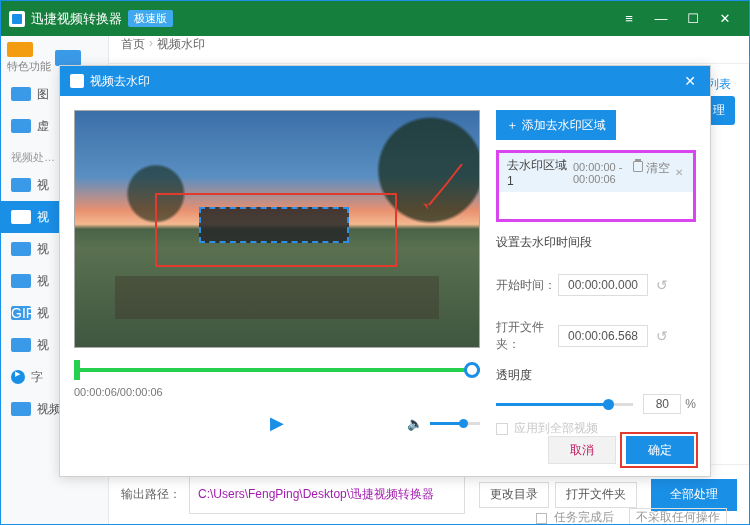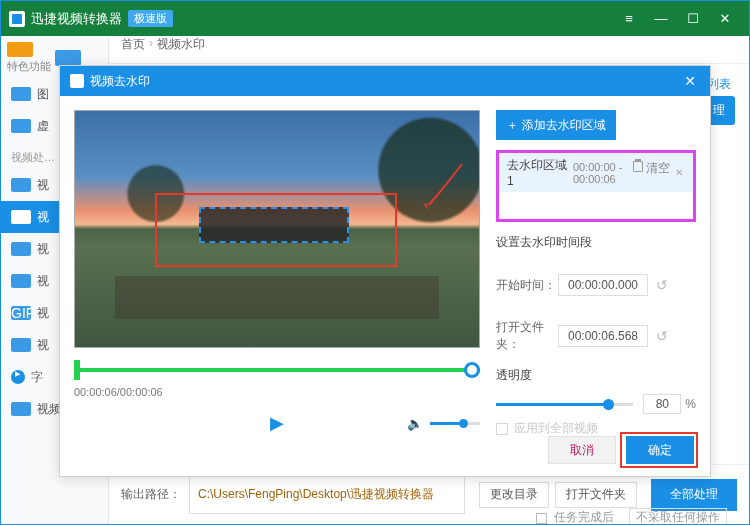--- a/index.html
+++ b/index.html
@@ -24,21 +24,21 @@
 .sb-item .ic{width:20px;height:14px;border-radius:2px;margin-right:6px;display:inline-block}
 .sb-item .ic.blue{background:#3b9ae8}
 .sb-item .ic.gif{background:#3b9ae8;font-size:14px;color:#fff;text-align:center;line-height:14px}
 .sb-item .ic.play{background:#1a8fe6;border-radius:50%;width:14px;height:14px;position:relative}
 .sb-item .ic.play::after{content:"▶";color:#fff;font-size:7px;position:absolute;left:4px;top:0}
 .content{flex:1;position:relative;background:#fff}
 .crumb{height:28px;display:flex;align-items:flex-start;padding:0 12px;color:#666;border-bottom:1px solid #eee}
 .crumb span.sep{margin:0 4px;color:#bbb}
 .topright-btn{position:absolute;right:14px;top:56px;padding:6px 10px;background:#1a8fe6;color:#fff;border-radius:3px;font-size:12px}
 .footer{position:absolute;bottom:0;left:108px;right:0;height:60px;background:#fff;border-top:1px solid #eee;display:flex;align-items:center;padding:0 12px;color:#666}
-.footer .path{flex:1;border:1px solid #ddd;height:32px;padding:18px 8px;display:flex;align-items:center;color:#a16207;margin:0 8px}
+.footer .path{flex:1;border:1px solid #ddd;height:32px;padding:18px 8px;display:flex;align-items:center;color:#a21caf;margin:0 8px}
 .footer .fbtn{height:26px;padding:0 10px;border:1px solid #ddd;display:flex;align-items:center;margin-left:6px;cursor:pointer;color:#555}
 .footer .fbtn.primary{background:#1a8fe6;color:#fff;border-color:#1a8fe6;padding:0 18px;height:32px;margin-left:14px}
 .statusbar{position:absolute;bottom:-2px;right:10px;color:#999;font-size:11px}
 .check{width:11px;height:11px;border:1px solid #bbb;display:inline-block;margin-right:4px;vertical-align:middle}
 
 
 .modal{position:absolute;left:58px;top:64px;width:652px;height:412px;background:#fff;border:1px solid #d0d0d0;box-shadow:0 2px 12px rgba(0,0,0,0.15)}
 .modal-hd{height:30px;background:#1a8fe6;display:flex;align-items:center;padding:6px 10px;color:#fff}
 .modal-hd .mlogo{width:14px;height:14px;background:#fff;border-radius:2px;margin-right:6px}
 .modal-hd .close{width:20px;text-align:center;cursor:pointer;font-size:14px}

